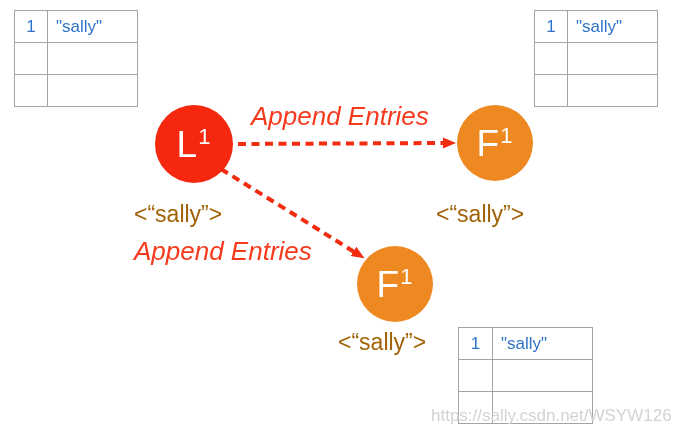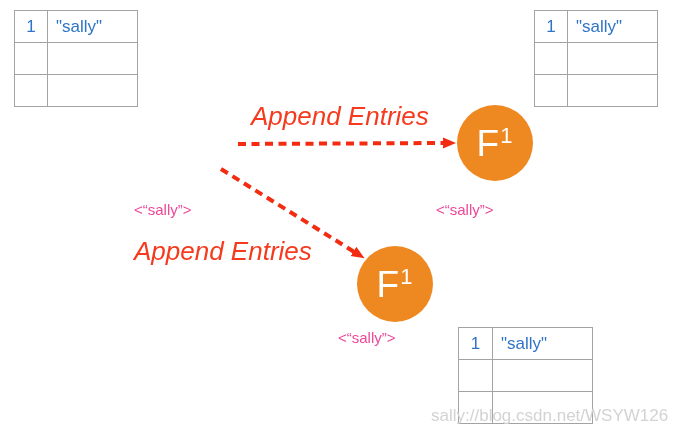--- a/index.html
+++ b/index.html
@@ -84,22 +84,22 @@
     color: #f63a1e;
     font-size: 26px;
     white-space: nowrap;
     font-style: italic;
   }
   .append-top    { left: 251px; top: 101px; }
   .append-bottom { left: 134px; top: 236px; }
 
   .log-text {
     position: absolute;
-    color: #ec4899;
-    font-size: 15px;
+    color: #a16207;
+    font-size: 23px;
     white-space: nowrap;
   }
   .log-leader          { left: 134px; top: 201px; }
   .log-follower-top    { left: 436px; top: 201px; }
   .log-follower-bottom { left: 338px; top: 329px; }
 
   .watermark {
     position: absolute;
     left: 431px; top: 406px;
     font-size: 17px;
@@ -167,31 +167,34 @@
       <td class="idx"></td>
       <td class="val"></td>
     </tr>
     <tr>
       <td class="idx"></td>
       <td class="val"></td>
     </tr>
   </tbody>
     </table>
 
+  <div class="node node-leader">
+    <span class="node-label"><span>L</span><sup>1</sup></span>
+  </div>
 
   <div class="node node-follower-top">
     <span class="node-label"><span>F</span><sup>1</sup></span>
   </div>
 
   <div class="node node-follower-bottom">
     <span class="node-label"><span>F</span><sup>1</sup></span>
   </div>
 
   <div class="append-label append-top">Append Entries</div>
   <div class="append-label append-bottom">Append Entries</div>
 
   <div class="log-text log-leader">&lt;“sally”&gt;</div>
   <div class="log-text log-follower-top">&lt;“sally”&gt;</div>
   <div class="log-text log-follower-bottom">&lt;“sally”&gt;</div>
 
-  <div class="watermark">sally://blog.csdn.net/WSYW126</div>
+  <div class="watermark">https://sally.csdn.net/WSYW126</div>
 
 </div>
 
 </body></html>

